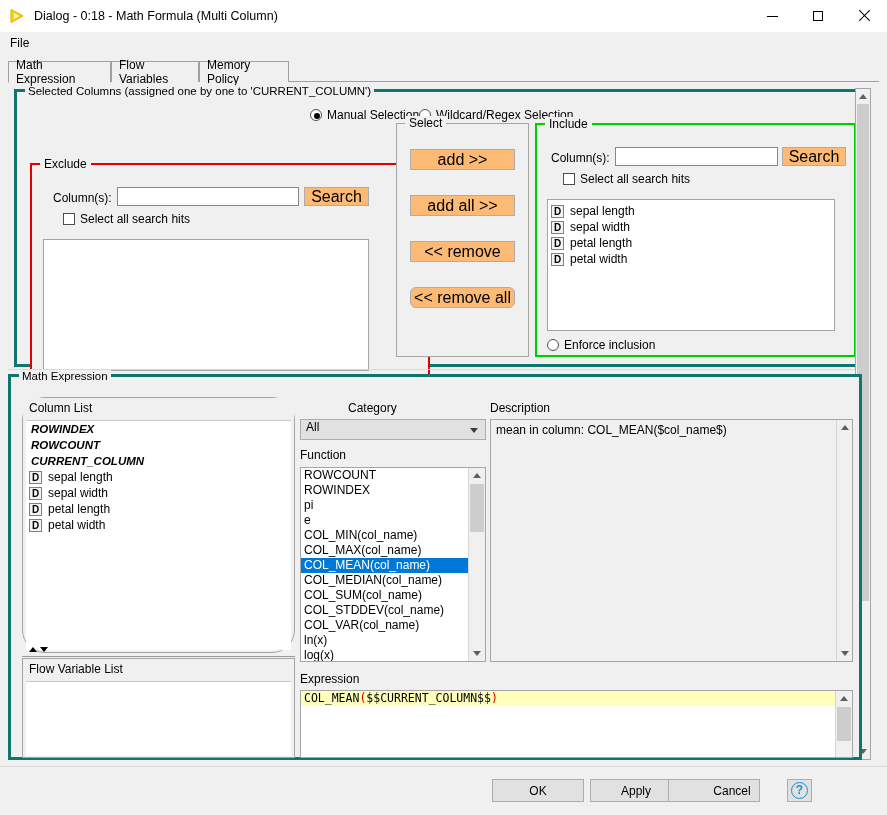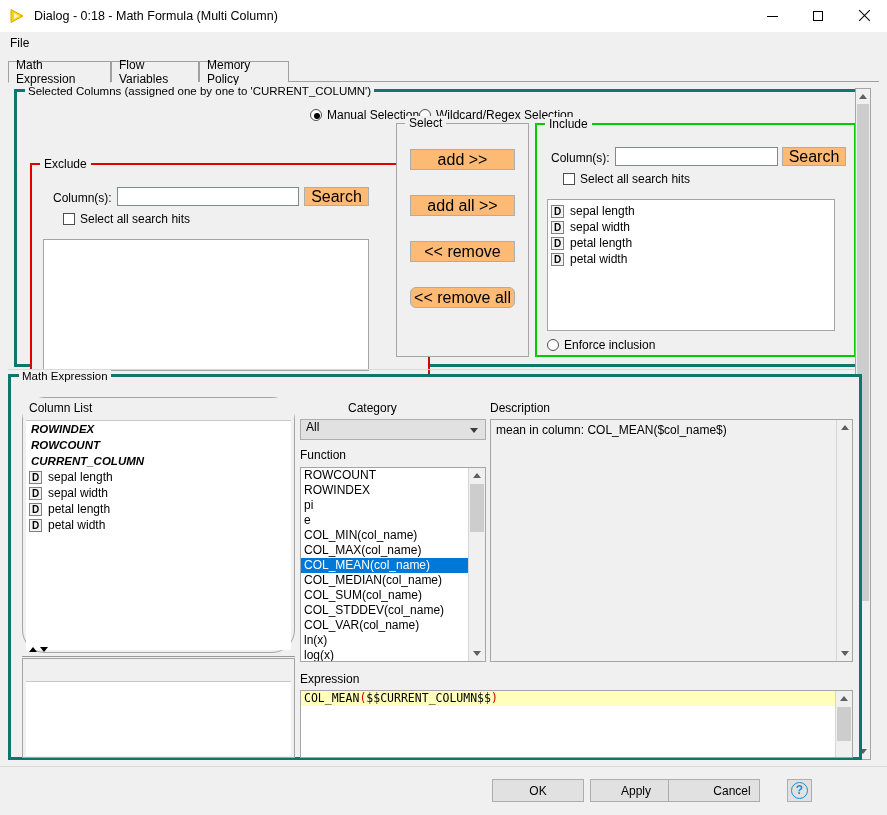--- a/index.html
+++ b/index.html
@@ -333,20 +333,21 @@
         </div>
     </div>
 
     <div class="splitter-arrows" style="left:18px; top:270px;">
       <span class="tri up"></span>
       <span class="tri dn"></span>
     </div>
     <div class="hline" style="left:11px; top:279px; width:273px; background:#9a9a9a;"></div>
 
     <div class="panel-border" style="left:11px; top:281px; width:273px; height:100px;">
+      <div class="titled-list-head">Flow Variable List</div>
       <div class="listbox" style="left:3px; top:22px; width:265px; height:75px; border:none; border-top:1px solid #c8c8c8;"></div>
     </div>
 
     <div class="lbl" style="left:291px; top:24px;margin-left:46px;">Category</div>
     <div class="combo" style="left:289px; top:42px; width:186px; height:21px;">
       <span>All</span>
       <span class="arrow"></span>
     </div>
 
     <div class="lbl" style="left:289px; top:71px;">Function</div>

